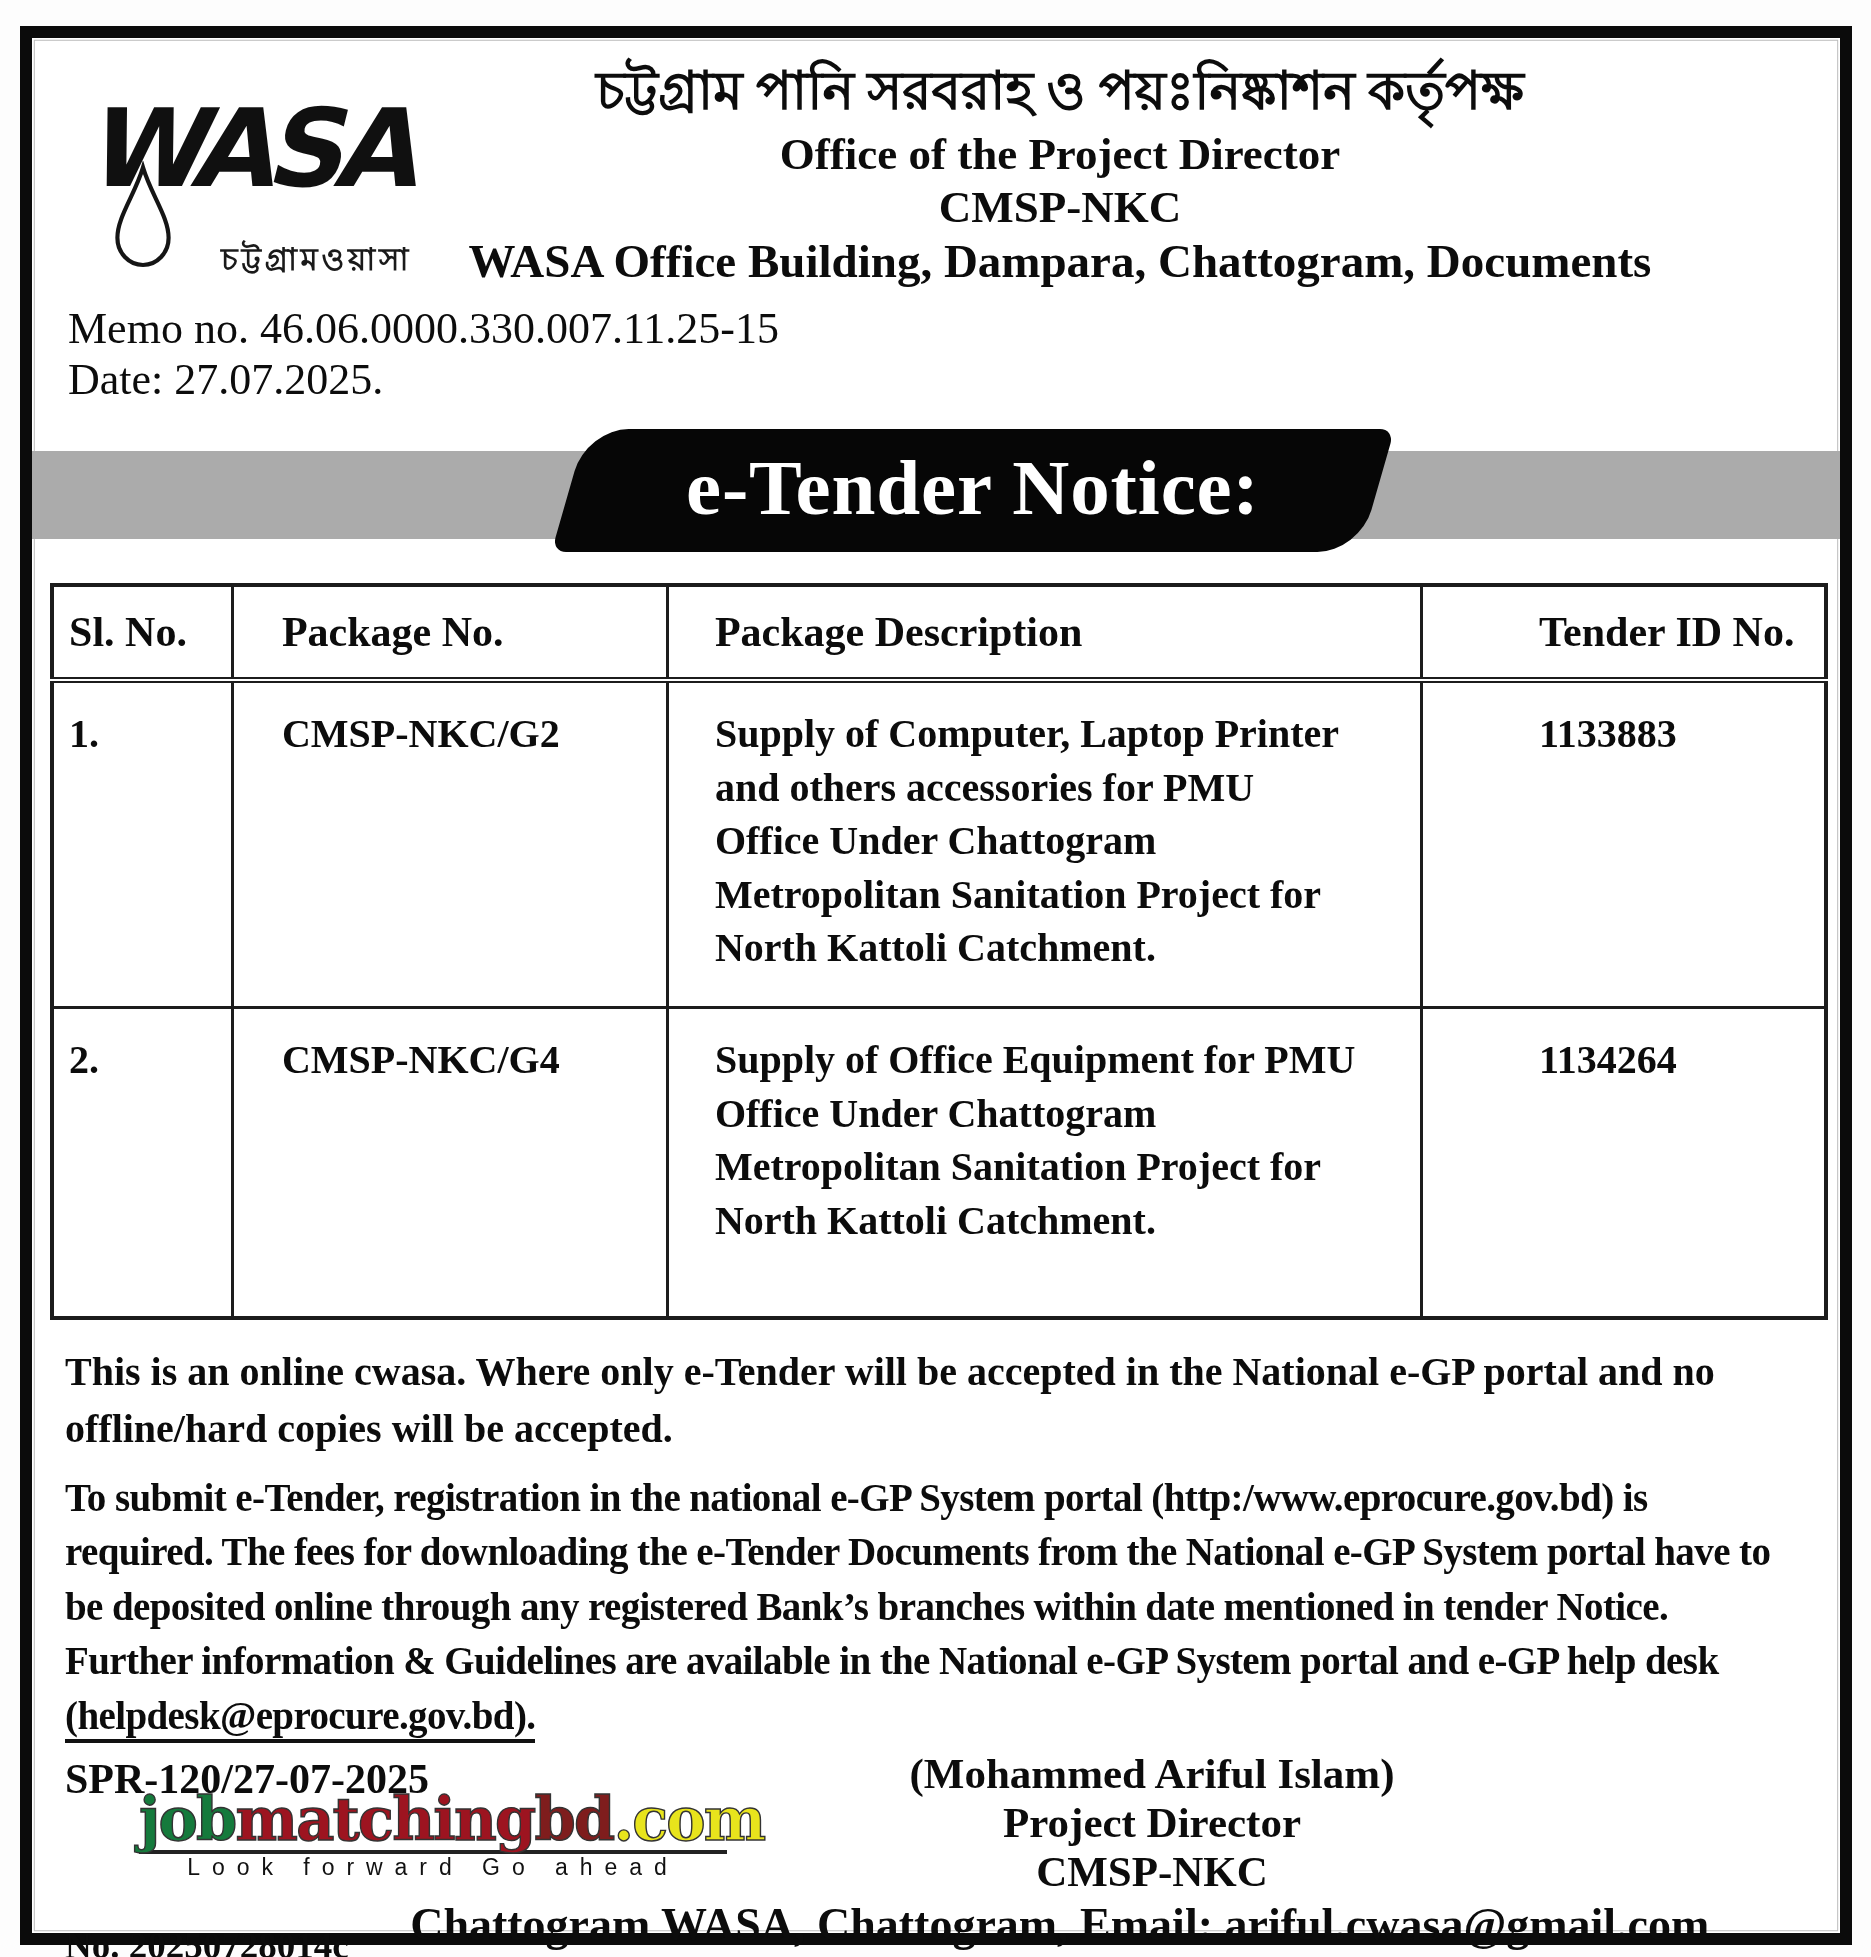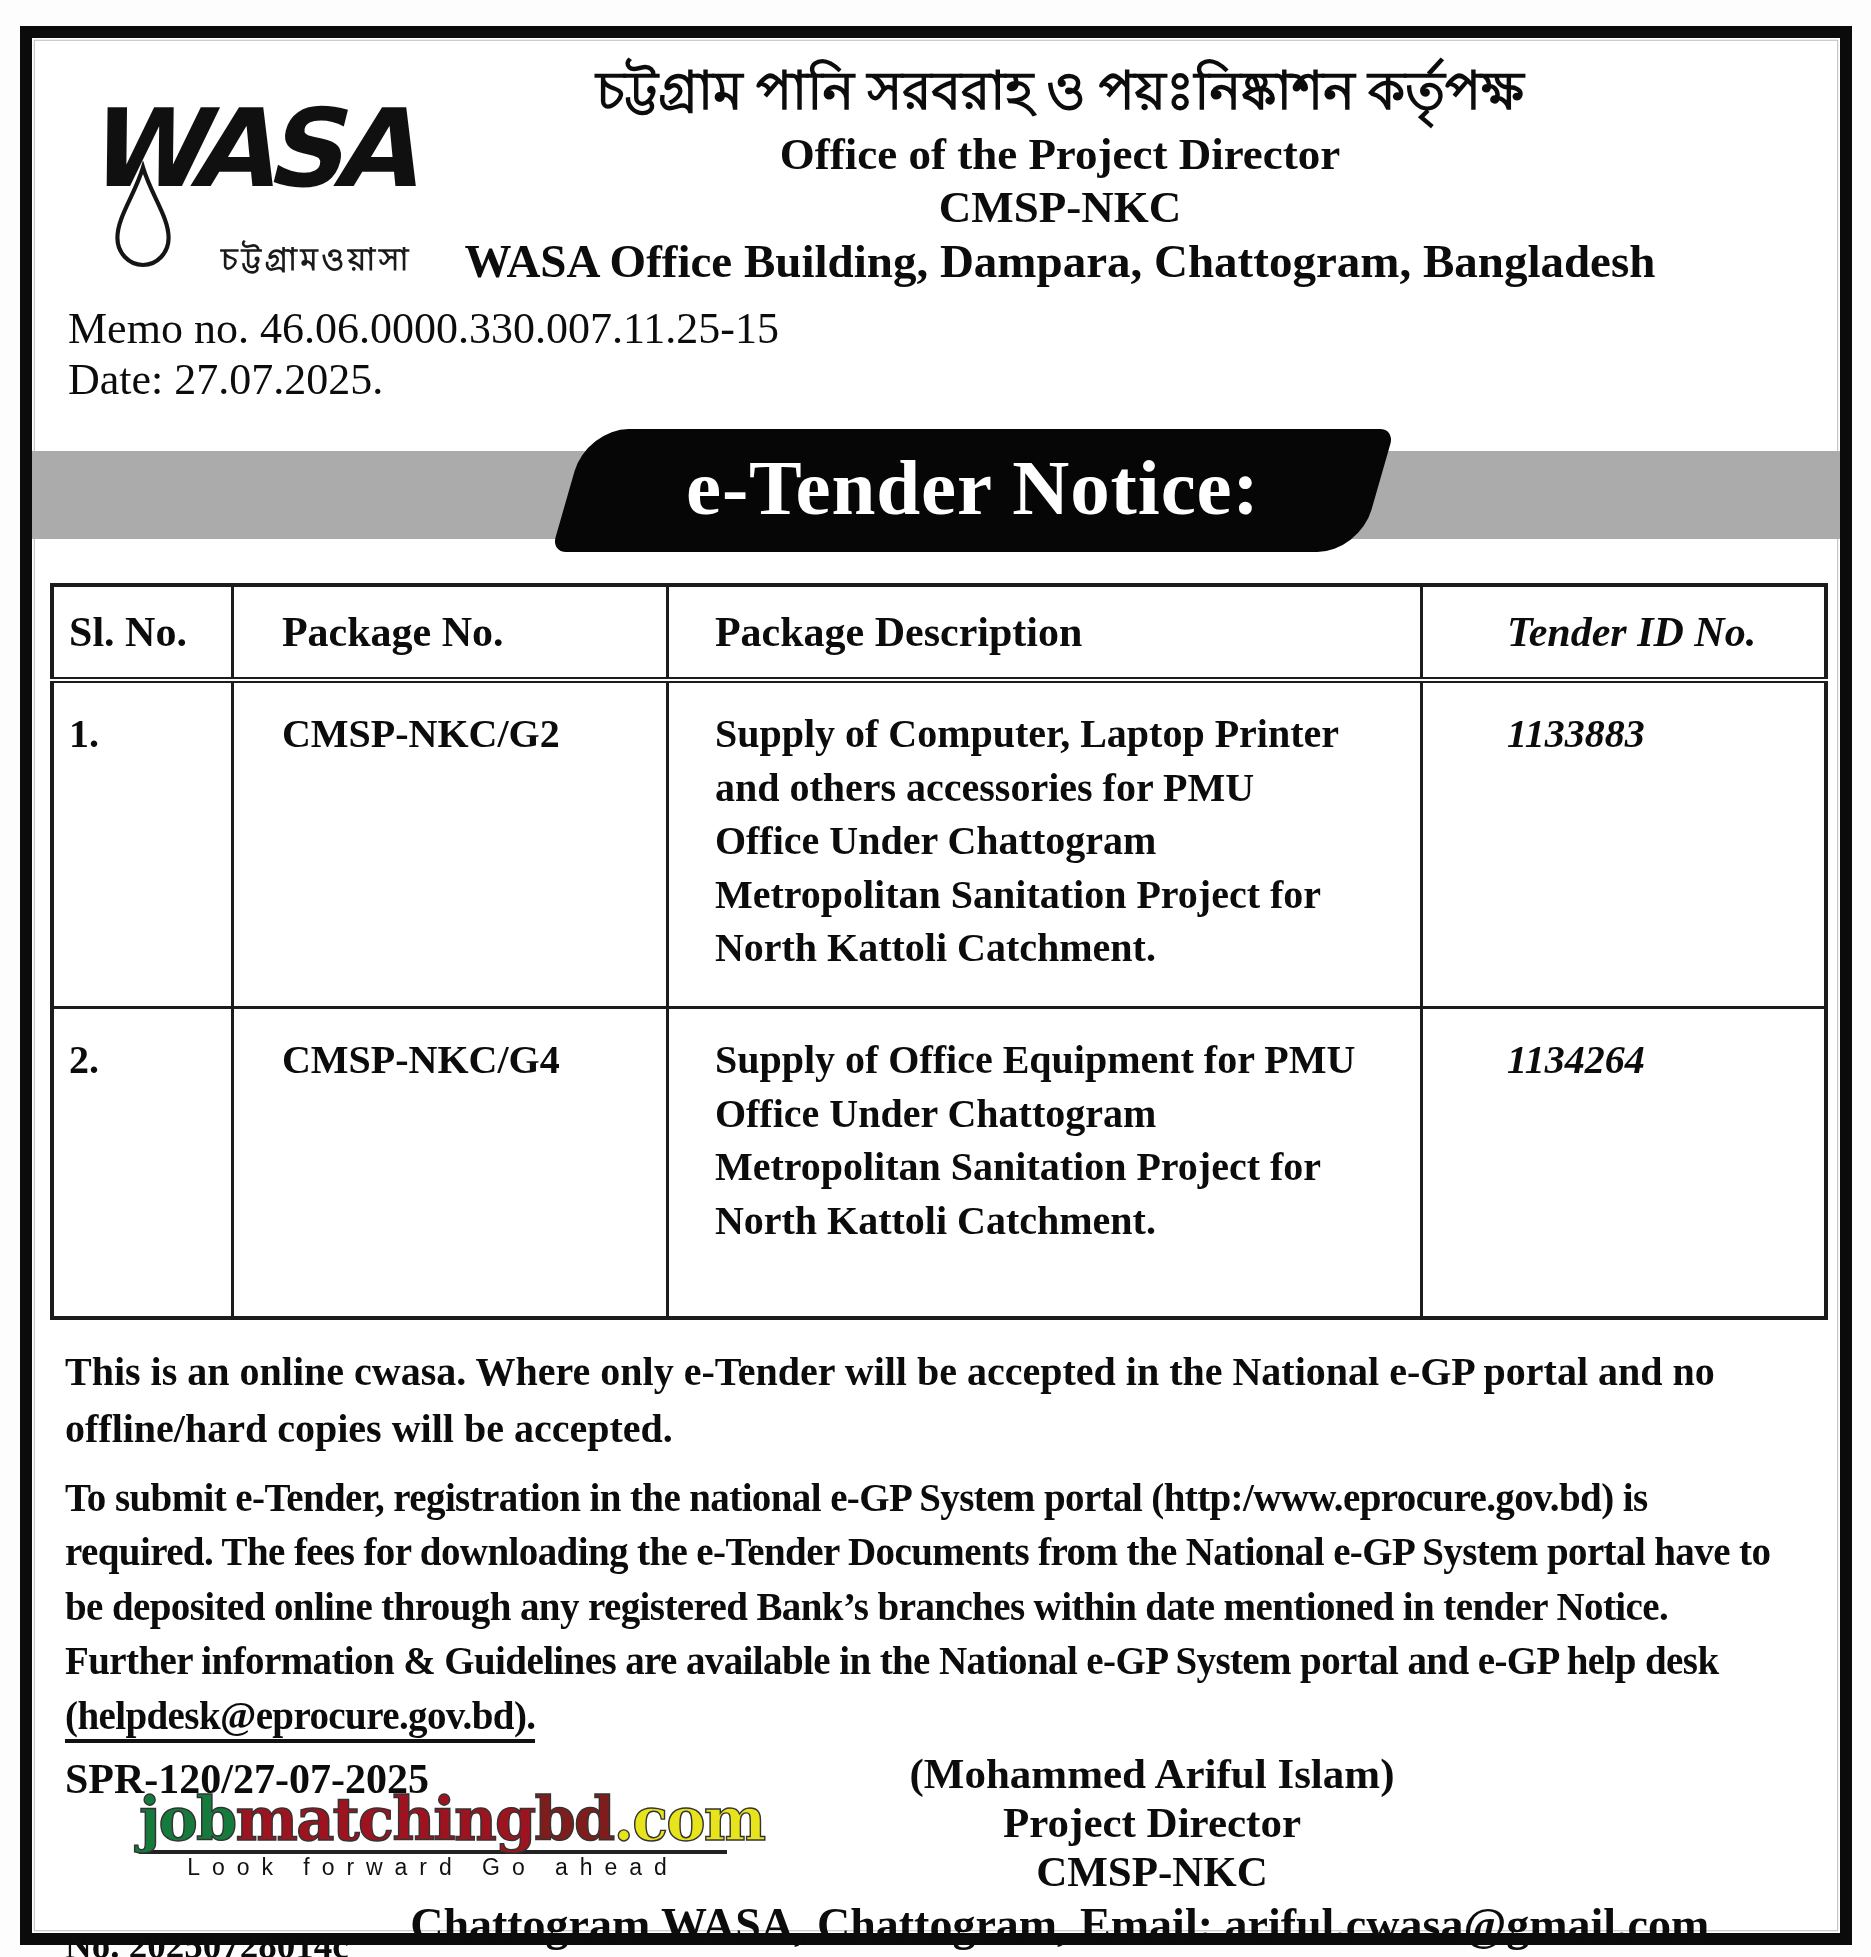--- a/index.html
+++ b/index.html
@@ -42,21 +42,21 @@
                font-weight:bold;font-size:40px;}
   table.tender, table.tender td, table.tender th{border:3.7px solid #1c1c1c;}
   table.tender{border-width:4.6px;}
   table.tender th{font-size:42px;text-align:left;height:88px;vertical-align:middle;
                   border-bottom:6.4px double #1c1c1c;}
   table.tender td{vertical-align:top;padding-top:24px;padding-bottom:24px;line-height:1.34;}
   .col-sl{width:180px;}  .col-pkg{width:435px;}  .col-desc{width:754px;}  .col-id{width:405px;}
   .c-sl{padding-left:14.7px;}
   .c-pkg{padding-left:48px;}
   .c-desc{padding-left:46px;padding-right:64px;}
-  .c-id{padding-left:84px;font-style:italic;}
+  .c-id{padding-left:116px;}
   tr.data-row-1 td{height:275px;}
   tr.data-row-2 td{height:259px;}
 
   
   .para{margin:24px 37px 0 33px;font-weight:bold;font-size:40px;line-height:1.42;}
   .para2{margin-top:13px;font-size:39px;letter-spacing:-0.6px;line-height:1.40;}
   .uline{border-bottom:4.6px solid #111;padding-bottom:1.8px;}
 
   
   .footer{position:relative;height:275px;}
@@ -86,21 +86,21 @@
       <svg class="logo-drop" viewBox="0 0 40 68" aria-hidden="true">
         <path d="M20 3 C15 20 4 34 4 47 a16 17 0 0 0 32 0 C36 34 25 20 20 3 Z" fill="#ffffff" stroke="#151515" stroke-width="2.6"></path>
       </svg>
       <div class="logo-bn">চট্টগ্রামওয়াসা</div>
     </div>
 
     <div class="head-lines">
       <div class="hl-bn">চট্টগ্রাম পানি সরবরাহ ও পয়ঃনিষ্কাশন কর্তৃপক্ষ</div>
       <div class="hl-office">Office of the Project Director</div>
       <div class="hl-project">CMSP-NKC</div>
-      <div class="hl-address">WASA Office Building, Dampara, Chattogram, Bangladesh</div>
+      <div class="hl-address">WASA Office Building, Dampara, Chattogram, Documents</div>
     </div>
 
     <div class="memo-row">
       <span>Memo no. 46.06.0000.330.007.11.25-15</span>
       <span>Date: 27.07.2025.</span>
     </div>
 
     <div class="band-wrap">
       <div class="gray-band"></div>
       <div class="banner">

